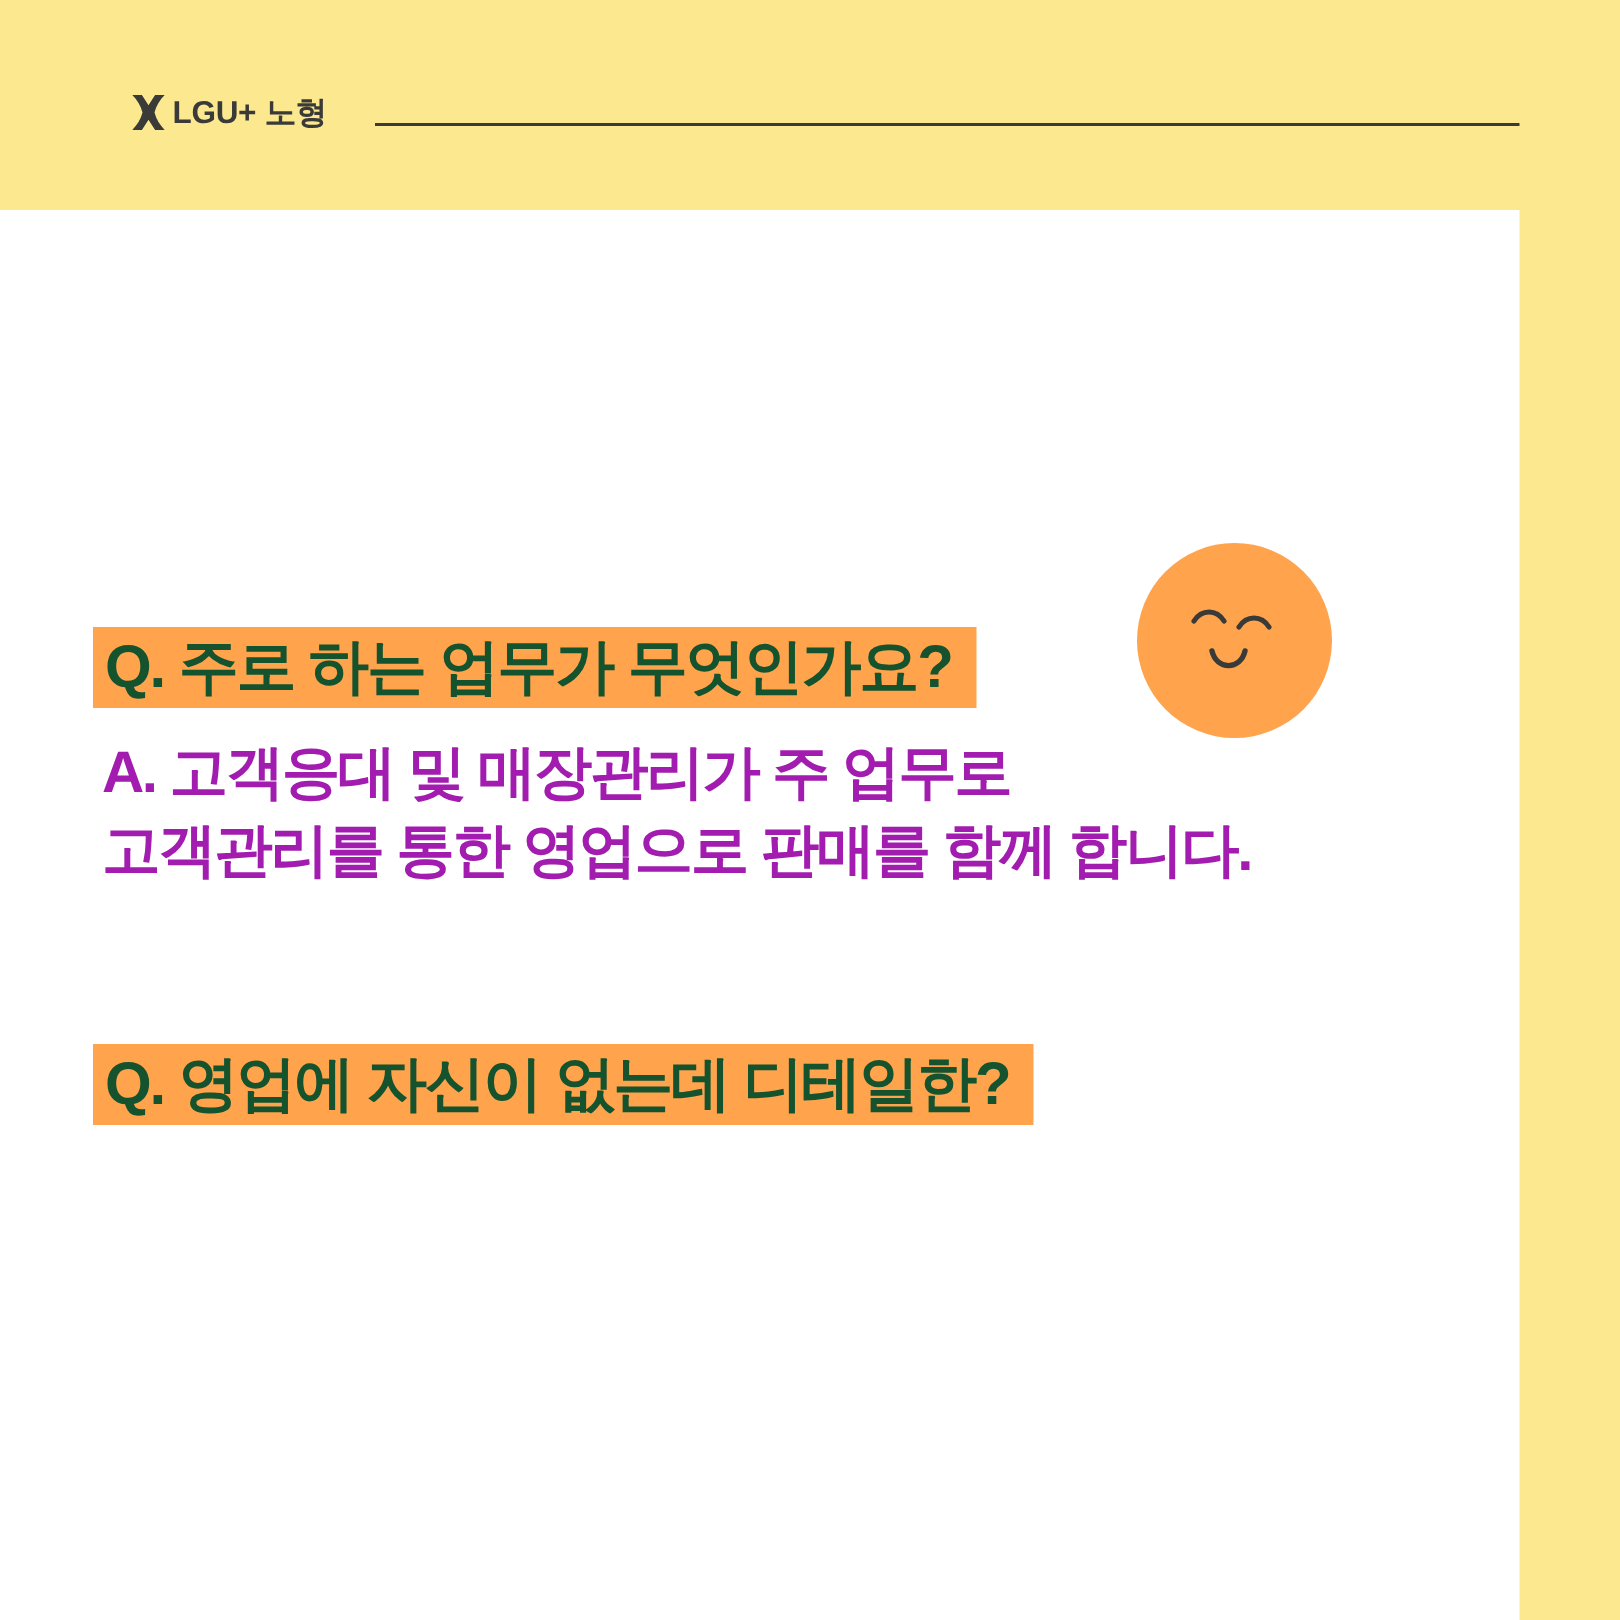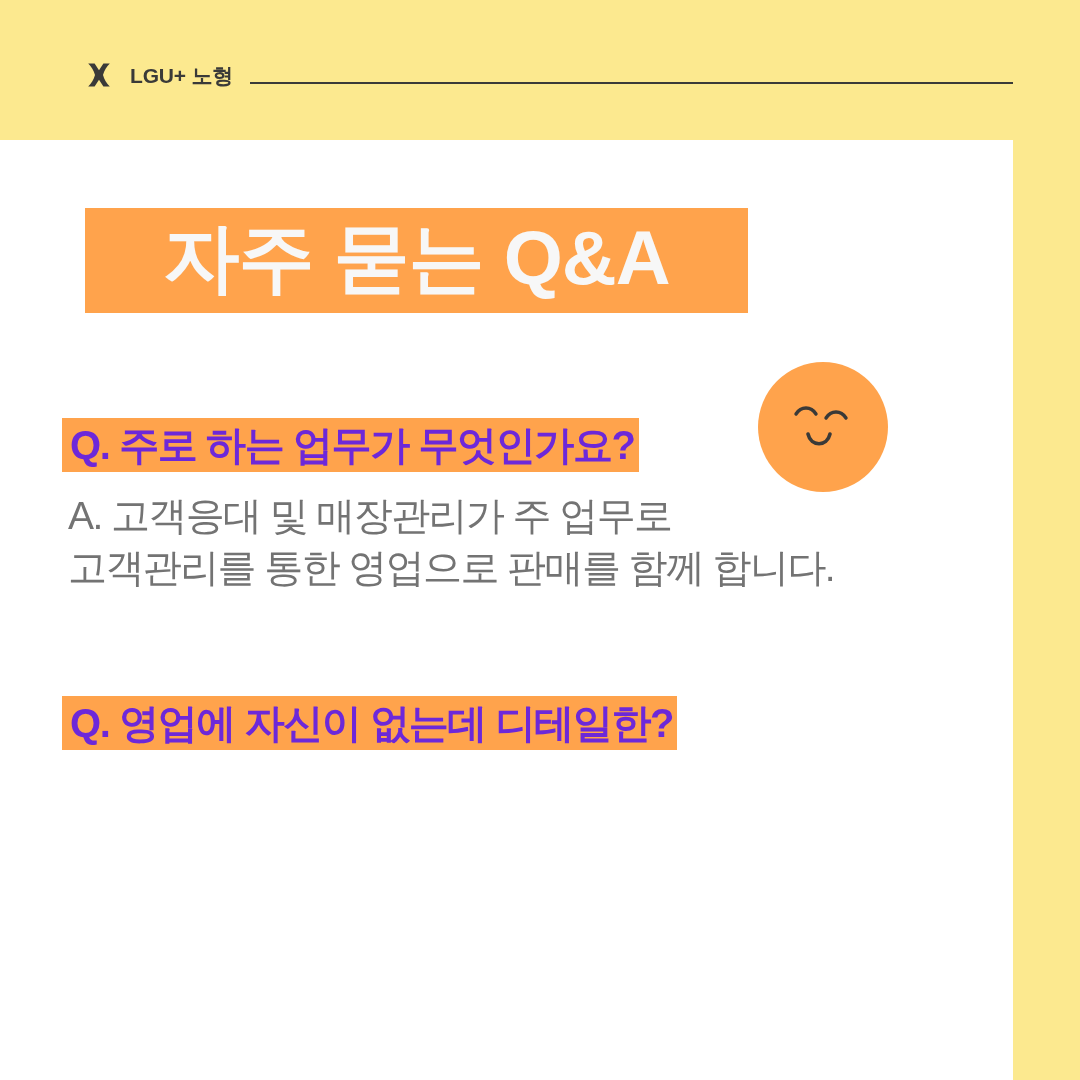--- a/index.html
+++ b/index.html
@@ -41,21 +41,21 @@
     width: 1080px;
     height: 140px;
     background: #fce98f;
   }
   #brand {
     position: absolute;
     left: 86px;
     top: 62px;
     display: flex;
     align-items: center;
-    gap: 18px;
+    gap: 3px;
   }
   #brand-x {
     width: 26px;
     height: 26px;
     display: block;
   }
   #brand-name {
     font-size: 21px;
     font-weight: 700;
     color: #3a3a38;
@@ -115,34 +115,34 @@
   }
   #qa-1 { top: 418px; }
   #qa-2 { top: 696px; }
 
   .question-row {
     display: inline-block;
   }
   .question-highlight {
     display: inline-block;
     background: #ffa34c;
-    color: #6d28d9;
+    color: #14532d;
     font-size: 40px;
     font-weight: 900;
     letter-spacing: -1.4px;
     line-height: 54px;
-    padding: 0 4px 0 8px;
+    padding: 0 16px 0 8px;
     white-space: nowrap;
   }
 
   .answer {
     margin-top: 18px;
-    color: #737373;
+    color: #a21caf;
     font-size: 39px;
-    font-weight: 400;
+    font-weight: 700;
     letter-spacing: -1.6px;
     line-height: 52px;
     white-space: pre-line;
     padding-left: 6px;
   }
   #qa-2 .answer {
     margin-top: 22px;
   }
 </style>
 </head>
@@ -162,23 +162,20 @@
                    L13 17.8 L8.6 24.6 L2.2 24.6
                    C5.4 21.4 7.8 17.6 9.0 13.0
                    C7.8 8.4 5.4 4.6 2.2 1.4 Z" fill="#3a3a38"></path>
         </svg>
       </span>
       <span id="brand-name">LGU+ 노형</span>
     </div>
     <div id="header-rule"></div>
   </div>
 
-  <div id="title-banner">
-    <span id="title-text">자주 묻는 Q&amp;A</span>
-  </div>
 
   <div id="smiley">
     <svg id="smiley-face" viewBox="0 0 130 130" aria-hidden="true">
       <circle cx="65" cy="65" r="65" fill="#ffa34c"></circle>
       <path d="M38 52 C43 44, 53 44, 58 52" fill="none" stroke="#3a3a38" stroke-width="3.4" stroke-linecap="round"></path>
       <path d="M68 56 C73 48, 83 48, 88 56" fill="none" stroke="#3a3a38" stroke-width="3.4" stroke-linecap="round"></path>
       <path d="M50 72 C53 85, 69 85, 72 72" fill="none" stroke="#3a3a38" stroke-width="3.6" stroke-linecap="round"></path>
     </svg>
   </div>
 

